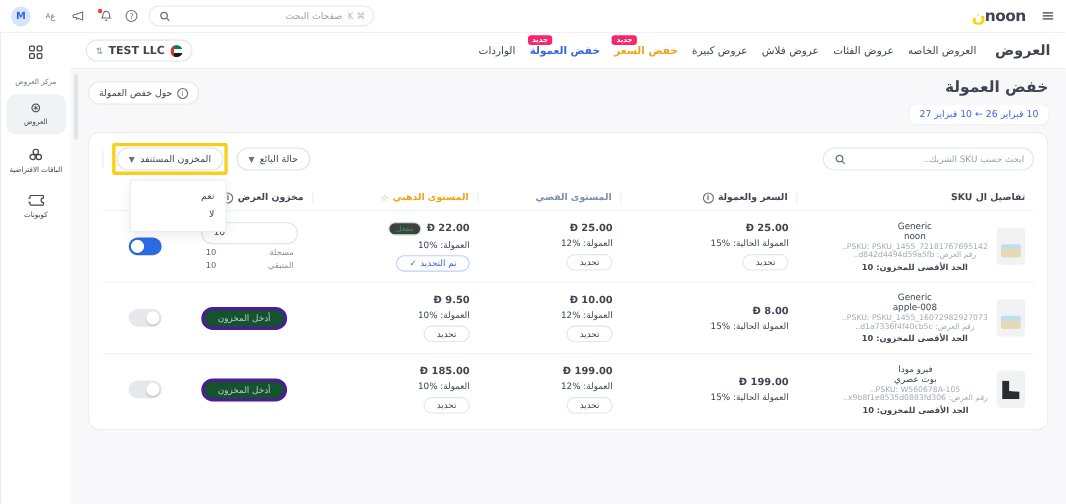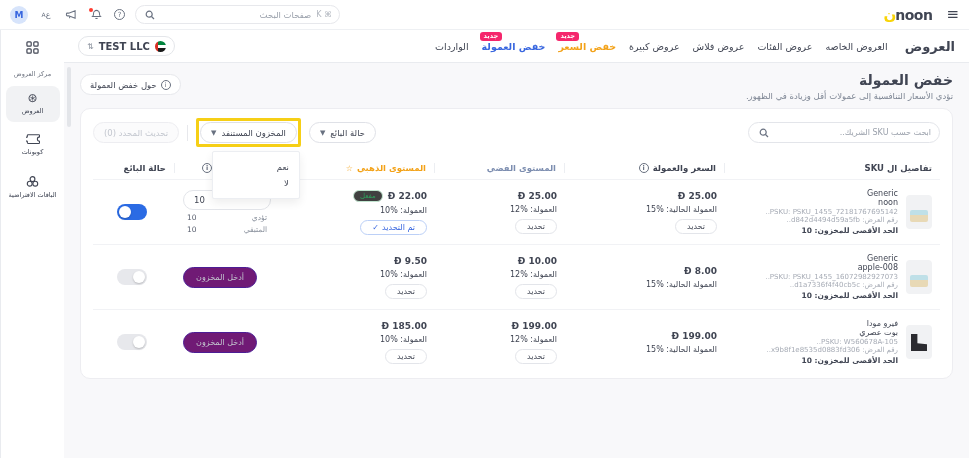--- a/index.html
+++ b/index.html
@@ -110,39 +110,39 @@
   .th.gold { color:#f3a218; }
   .th .star { font-size:8px; }
   .trow { border-top:1px solid #f1f2f5; padding:9px 0; }
   .cell { padding:0 8px; text-align:right; font-size:8.5px; color:#404553; }
   .sku-cell { display:flex; align-items:center; gap:8px; }
   .thumb { width:26px; height:34px; border-radius:4px; background:#f1f2f4; flex:0 0 auto; position:relative; overflow:hidden; }
   .thumb.beach::after { content:""; position:absolute; inset:45% 15% 20% 15%;
     background:linear-gradient(180deg,#bfe0e8 40%,#e8d9b6 40%); border-radius:2px; }
   .thumb.boots::after { content:""; position:absolute; left:5px; top:9px; width:16px; height:17px;
     background:#2b2b30; clip-path:polygon(0 0,40% 0,40% 55%,100% 60%,100% 100%,0 100%); }
-  .sku-text { min-width:0; }
+  .sku-text { min-width:0;text-align:center; }
   .sku-brand { font-size:8px; color:#404553; }
   .sku-name { font-size:8px; color:#404553; margin-bottom:1px; }
   .sku-id { font-size:7px; color:#a6abb5; white-space:nowrap; overflow:hidden; }
   .sku-max { font-size:7.5px; color:#404553; font-weight:bold; margin-top:2px; }
   .price-line { display:flex; align-items:center; justify-content:flex-start; gap:5px; font-size:9px;
     font-weight:600; color:#404553; }
   .active-badge { background:#404040; border:1px solid #c2e5d0; color:#2e9e5b; font-size:7px;
     padding:1px 6px; border-radius:8px; font-weight:normal; }
   .commission { font-size:8px; color:#404553; margin-top:4px; }
   .select-btn { display:inline-flex; align-items:center; gap:3px; margin-top:5px; border:1px solid #e3e5ea;
     background:#fff; border-radius:11px; padding:2px 11px; font-size:8px; color:#404553; font-family:inherit; cursor:pointer; }
   .select-btn.selected { border-color:#bcd0f7; color:#3866df; }
   .select-btn .ck { font-size:8px; }
   .stock-input { width:88px; height:20px; border:1px solid #e3e5ea; border-radius:11px; text-align:left;
     padding:0 10px; font-size:8.5px; color:#404553; font-family:inherit; outline:0; direction:ltr; }
   .stock-mini { width:88px; display:flex; justify-content:space-between; font-size:7.5px; color:#8a919d; margin-top:3px; padding:0 4px; }
   .stock-mini b { color:#5a6070; font-weight:normal; }
-  .stock-btn { border:1px solid #4c1d95; background:#701a75; color:#c3c7cf; border-radius:12px;
+  .stock-btn { border:3px solid #4c1d95; background:#14532d; color:#c3c7cf; border-radius:12px;
     height:21px; padding:0 12px; font-size:8px; font-family:inherit; }
   .stock-col { display:flex; flex-direction:column; align-items:flex-end; }
   .toggle { width:30px; height:16px; border-radius:9px; background:#e7e8ec; position:relative; cursor:pointer; margin:0 auto; }
   .toggle .knob { position:absolute; top:2px; right:2px; width:12px; height:12px; border-radius:50%;
     background:#fff; box-shadow:0 1px 2px rgba(0,0,0,.2); }
   .toggle.on { background:#2b6be4; }
   .toggle.on .knob { right:auto; left:2px; }
 </style>
 </head>
 <body>
@@ -213,21 +213,21 @@
         <span class="sort">⇅</span>
       </div>
     </div>
 
     <div class="content">
       <div class="left-scrollbar"></div>
 
       <div class="page-head">
         <div class="ph-right">
           <div class="page-title">خفض العمولة</div>
-          <div class="page-subtitle">تؤدي الأسعار التنافسية إلى عمولات أقل وزيادة في الظهور.</div>
+          <span class="date-pill">10 فبراير 26 ← 10 فبراير 27</span>
         </div>
         <div class="about-pill">
           <span class="info-i">i</span>
           <span>حول خفض العمولة</span>
         </div>
       </div>
 
       <div class="card">
         <div class="toolbar">
           <div class="card-search">
@@ -248,21 +248,20 @@
             <div class="filter-pill">
               <span>المخزون المستنفد</span>
               <span class="chev">▼</span>
             </div>
             <div class="menu">
               <div class="menu-item">نعم</div>
               <div class="menu-item">لا</div>
             </div>
           </div>
           <div class="v-div"></div>
-          <button class="update-btn" disabled="">تحديث المحدد (0)</button>
         </div>
 
         <div class="thead">
           <div class="th">تفاصيل ال SKU</div>
           <div class="th">
             <span>السعر والعمولة</span>
             <span class="info-i">i</span>
           </div>
           <div class="th silver">المستوى الفضي</div>
           <div class="th gold">
@@ -308,21 +307,21 @@
             </div>
             <div class="commission">العمولة: %10</div>
             <button class="select-btn selected">
               <span>تم التحديد</span>
               <span class="ck">✓</span>
             </button>
           </div>
           <div class="cell stock-col">
             <input class="stock-input" value="10" style="">
             <div class="stock-mini">
-              <span>تؤدي</span>
+              <span>مسجلة</span>
               <b>10</b>
             </div>
             <div class="stock-mini">
               <span>المتبقي</span>
               <b>10</b>
             </div>
           </div>
           <div class="cell">
             <div class="toggle on">
                 <span class="knob"></span>
@@ -424,27 +423,27 @@
           <rect x="1" y="8.4" width="4.6" height="4.6" rx="1"></rect>
           <rect x="8.4" y="8.4" width="4.6" height="4.6" rx="1"></rect>
         </svg>
     </span>
     <span class="sb-section">مركز العروض</span>
     <div class="sb-item active">
       <span class="sb-gear">⊛</span>
       <span class="sb-label">العروض</span>
     </div>
     <div class="sb-item">
-      <svg width="14" height="11" viewBox="0 0 16 12" fill="none" stroke-width="1.2">
-          <path d="M1 3.5a1.5 1.5 0 0 0 0 5V10a1 1 0 0 0 1 1h12a1 1 0 0 0 1-1V8.5a1.5 1.5 0 0 1 0-5V2a1 1 0 0 0-1-1H2a1 1 0 0 0-1 1z" transform="translate(0.5 -0.5)"></path>
-        </svg>
-      <span class="sb-label">كوبونات</span>
-    </div>
-    <div class="sb-item">
       <svg width="13" height="13" viewBox="0 0 14 14" fill="none" stroke-width="1.2">
           <circle cx="7" cy="4.4" r="2.6"></circle>
           <circle cx="4" cy="9.4" r="2.6"></circle>
           <circle cx="10" cy="9.4" r="2.6"></circle>
         </svg>
       <span class="sb-label">الباقات الافتراضية</span>
     </div>
+    <div class="sb-item">
+      <svg width="14" height="11" viewBox="0 0 16 12" fill="none" stroke-width="1.2">
+          <path d="M1 3.5a1.5 1.5 0 0 0 0 5V10a1 1 0 0 0 1 1h12a1 1 0 0 0 1-1V8.5a1.5 1.5 0 0 1 0-5V2a1 1 0 0 0-1-1H2a1 1 0 0 0-1 1z" transform="translate(0.5 -0.5)"></path>
+        </svg>
+      <span class="sb-label">كوبونات</span>
+    </div>
   </div>
 </div>
 
 </body></html>

